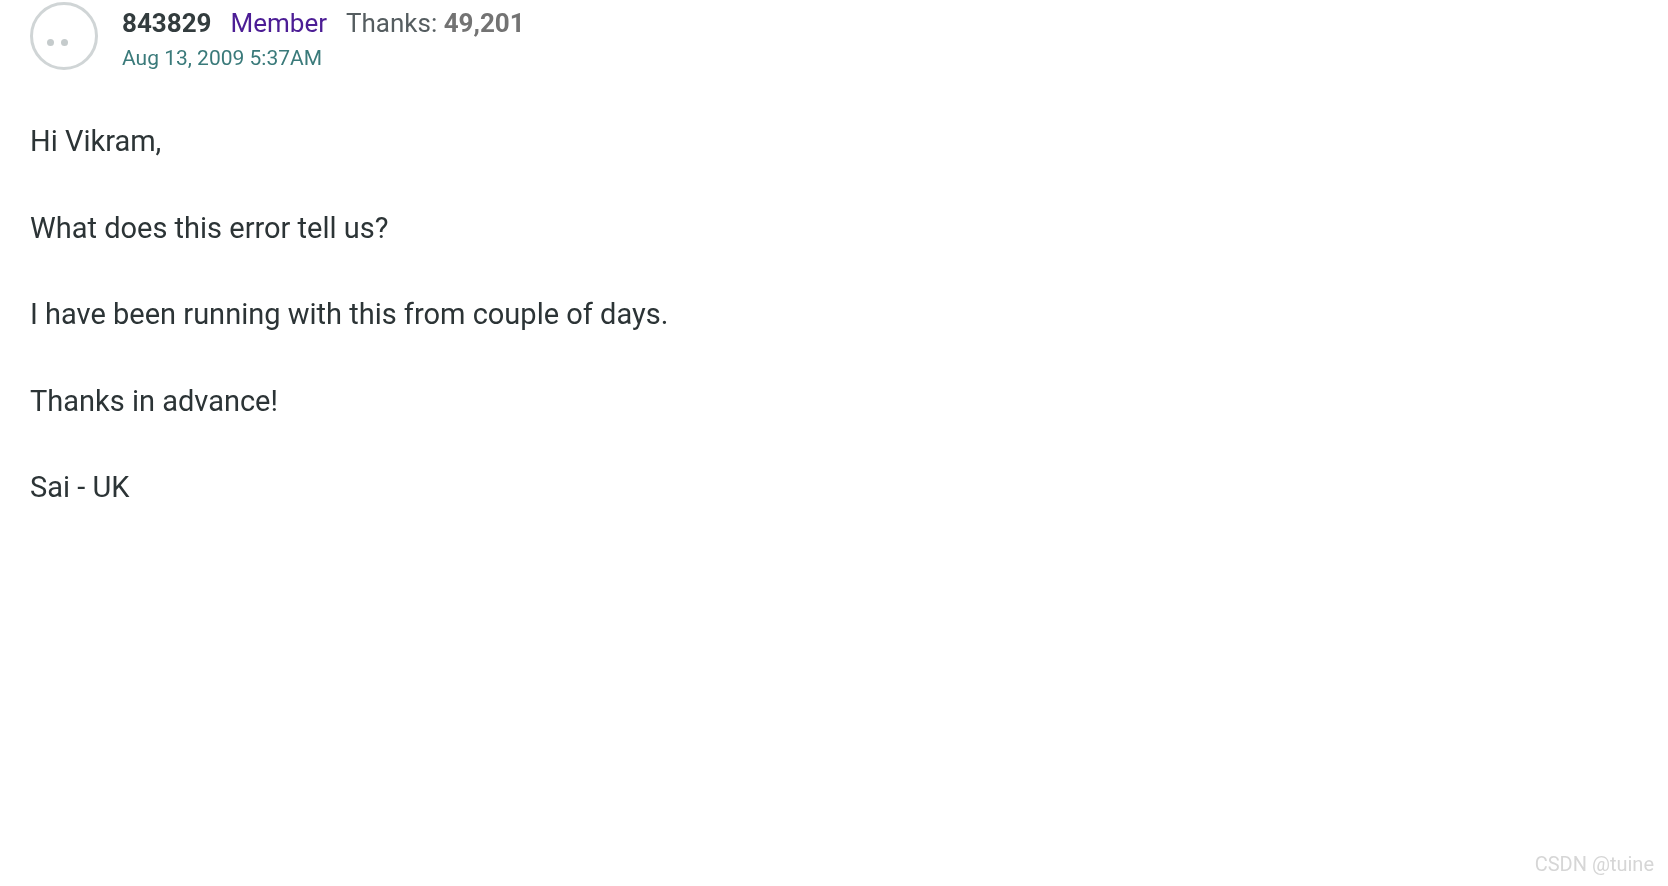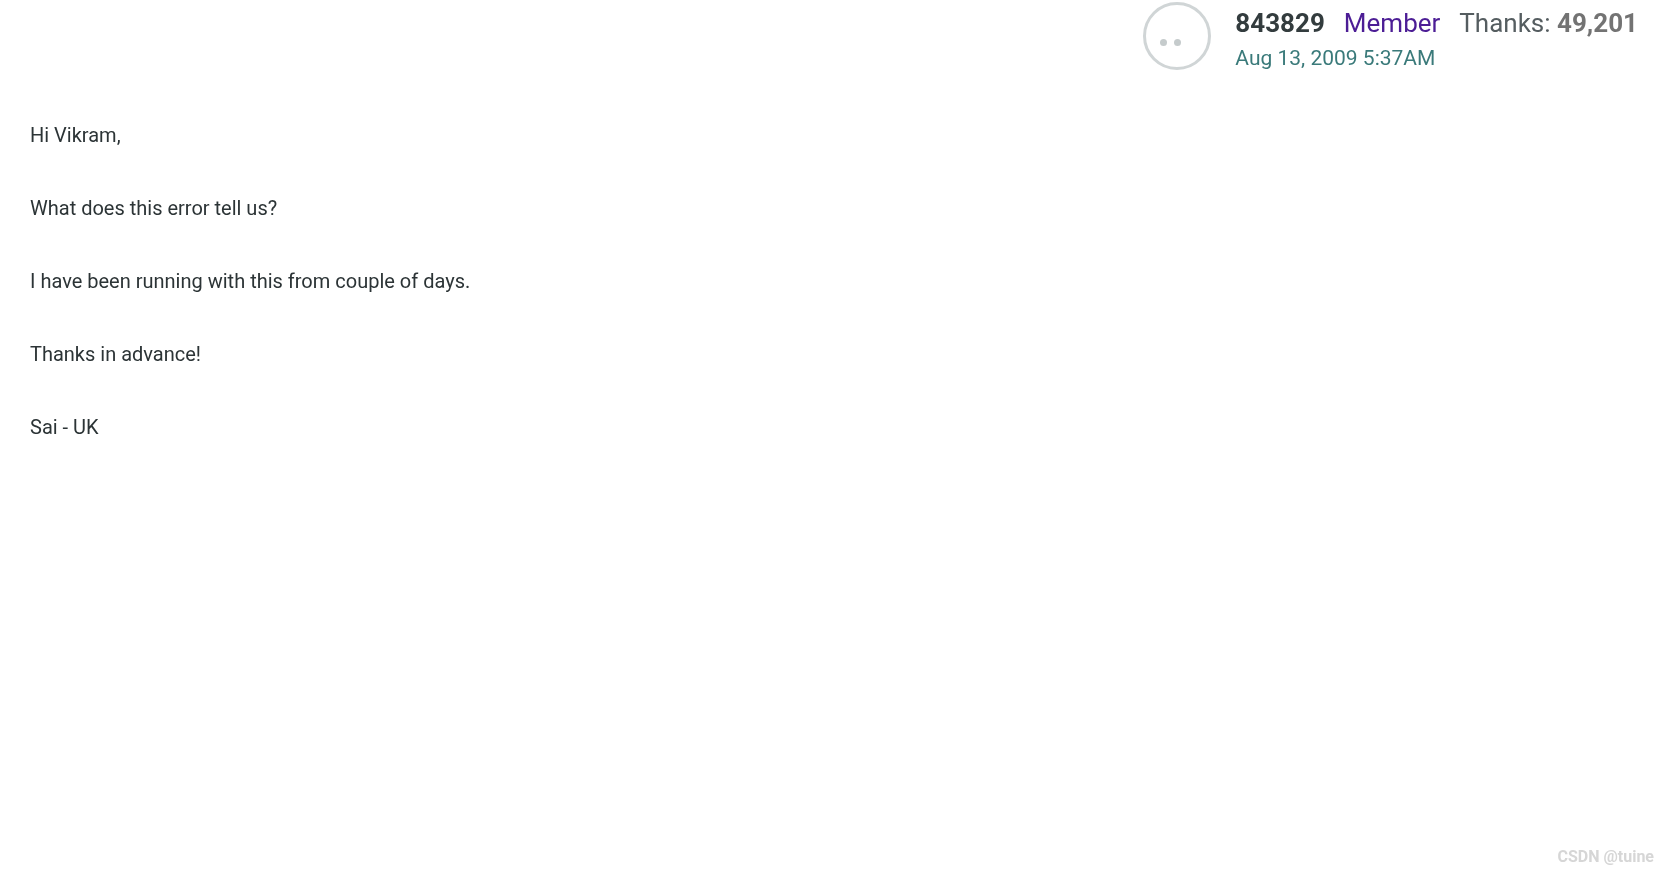--- a/index.html
+++ b/index.html
@@ -1,19 +1,18 @@
 <!DOCTYPE html>
 <html><head>
   <meta charset="utf-8">
   <style>
     * {
       margin: 0;
       padding: 0;
       box-sizing: border-box;
-      justify-content: flex-end;
     }
     body {
       font-family: -apple-system, BlinkMacSystemFont, "Segoe UI", Roboto, Helvetica, Arial, sans-serif;
       background: #ffffff;
       padding: 0 30px;
       width: 1668px;
     }
     .post-header {
       display: flex;
       align-items: flex-start;
@@ -71,35 +70,35 @@
       font-weight: 700;
       color: #737373;
     }
     .timestamp {
       color: #3a7a7a;
       font-size: 21px;
       font-weight: 400;
     }
     .post-body {
       margin-top: 50px;
-      font-size: 20px;
+      font-size: 29px;
       line-height: 1.5;
       color: #2c3436;
       font-weight: 400;
     }
     .post-body p {
       margin-bottom: 43px;
     }
     .watermark {
       position: fixed;
-      bottom: 20px;
+      bottom: 10px;
       right: 14px;
-      font-size: 16px;
+      font-size: 20px;
       color: #d6d6d6;
-      font-weight: 700;
+      font-weight: 400;
     }
   </style>
 </head>
 <body>
 
 <div class="post-header">
   <div class="avatar">
     <div class="avatar-eyes">
       <div class="avatar-eye"></div>
       <div class="avatar-eye"></div>

